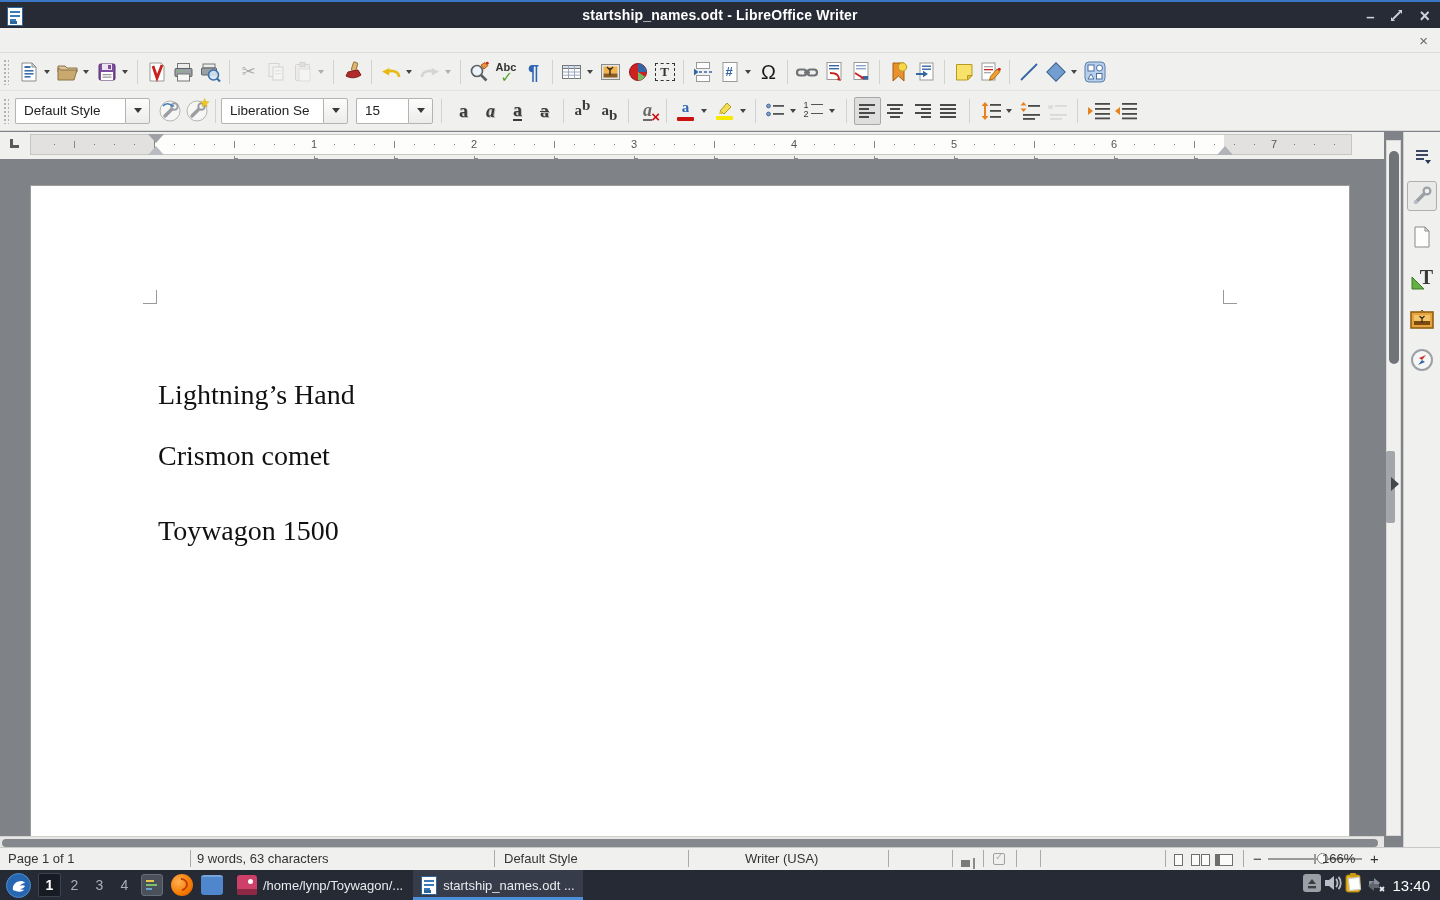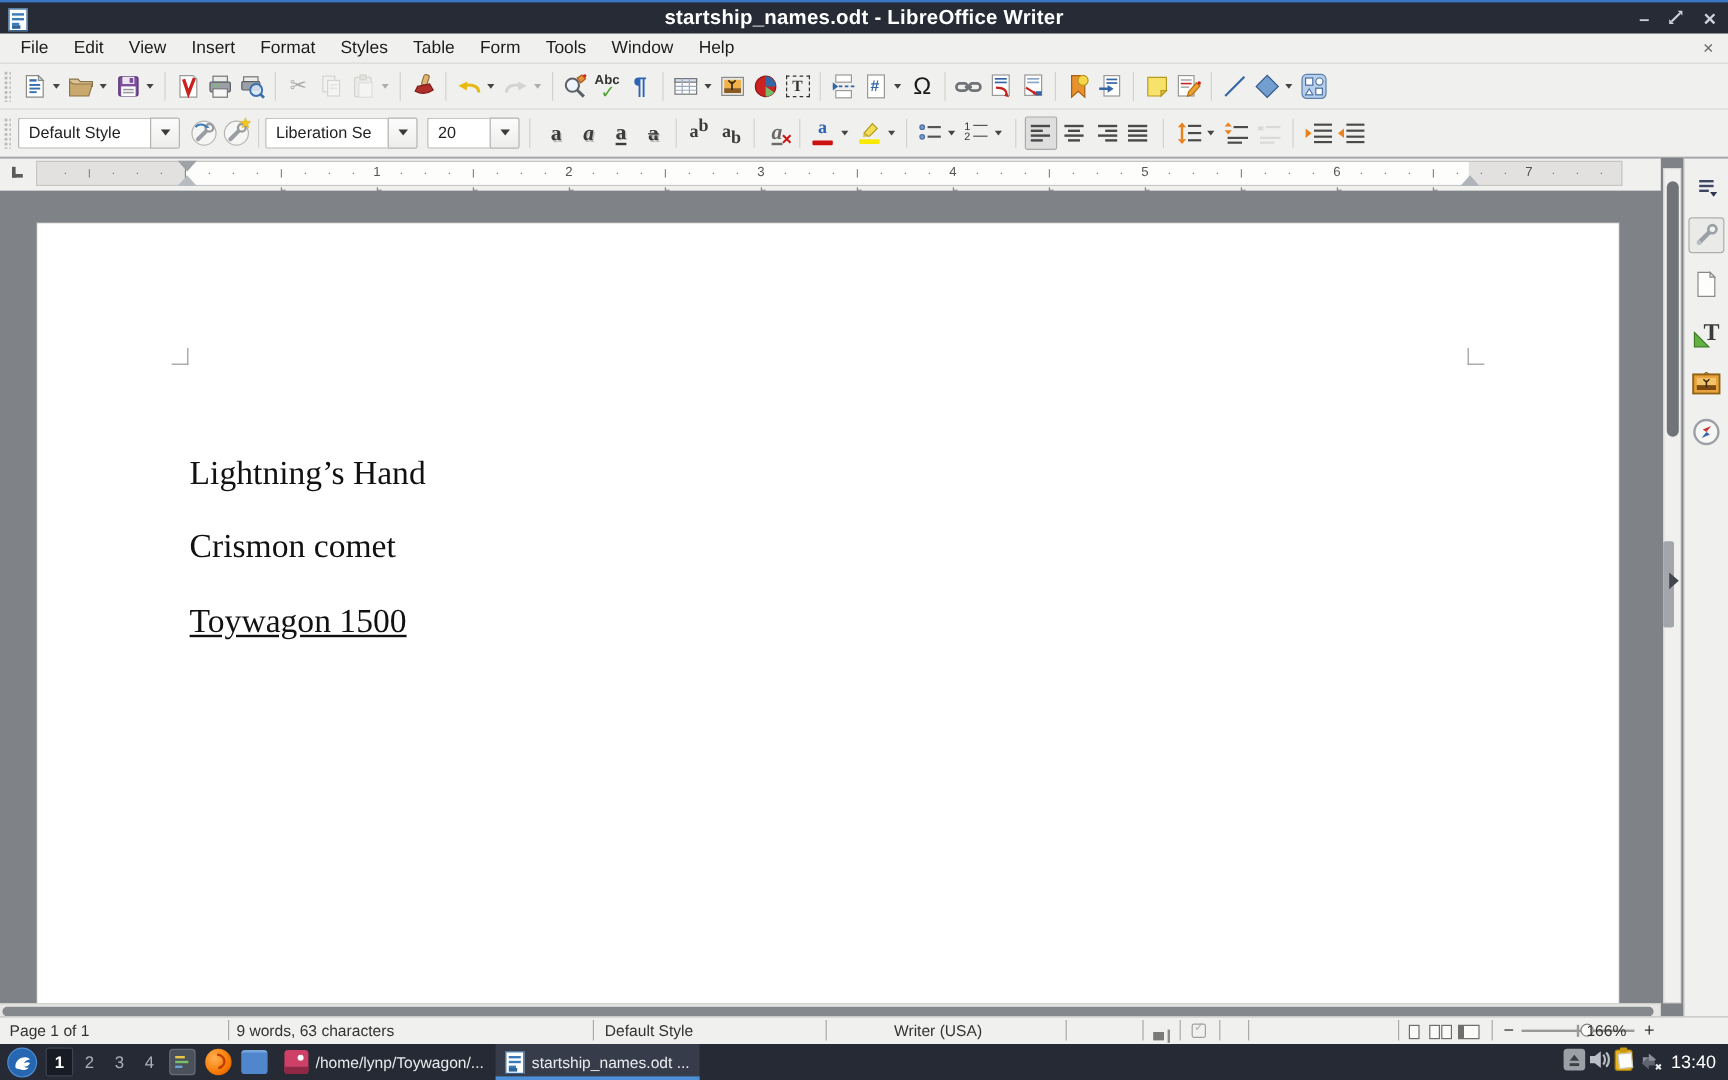--- a/index.html
+++ b/index.html
@@ -2,21 +2,21 @@
 <html><head>
 <meta charset="utf-8">
 <style>
   * { margin:0; padding:0; box-sizing:border-box; }
   html,body { width:1440px; height:900px; overflow:hidden; }
   body { font-family:"Liberation Sans","DejaVu Sans",sans-serif; background:#7f8286; position:relative; }
 
   
   .titlebar { position:absolute; left:0; top:0; width:1440px; height:28px; background:#262b36; border-top:2px solid #3a76c4; display:flex; align-items:center; }
   .titlebar .appicon { position:absolute; left:7px; top:5px; }
-  .titlebar .title { width:100%; text-align:center; color:#fff; font-size:17px; font-weight:bold; letter-spacing:.2px; }
+  .titlebar .title { width:100%; text-align:center; color:#fff; font-size:14px; font-weight:bold; letter-spacing:.2px; }
   .winctl { position:absolute; right:10px; top:0; height:28px; display:flex; align-items:center; gap:16px; }
   .winctl span { color:#cdd2da; font-size:15px; font-weight:bold; line-height:1; cursor:default; }
 
   
   .docicon { display:inline-block; width:16px; height:19px; background:#fff; border:1px solid #2f6699; position:relative; }
   .docicon i { position:absolute; left:2px; right:2px; height:2px; background:#3a7ab8; }
   .docicon i:nth-child(1){top:3px;} .docicon i:nth-child(2){top:7px;} .docicon i:nth-child(3){top:11px; right:6px;}
   .docicon em { position:absolute; left:2px; bottom:1px; width:7px; height:3px; background:#2f6699; }
 
   
@@ -137,33 +137,20 @@
     <span><svg width="13" height="13" viewBox="0 0 13 13">
           <path d="M8 1h4v4z" fill="#cdd2da"></path>
           <path d="M5 12H1V8z" fill="#cdd2da"></path>
           <line x1="3" y1="10" x2="10" y2="3" stroke="#cdd2da" stroke-width="1.8"></line>
         </svg></span>
     <span style="font-size:18px;">×</span>
   </div>
 </div>
 
 <div class="menubar">
-  <span style="display:flex;">
-      <span class="menuitem">File</span>
-      <span class="menuitem">Edit</span>
-      <span class="menuitem">View</span>
-      <span class="menuitem">Insert</span>
-      <span class="menuitem">Format</span>
-      <span class="menuitem">Styles</span>
-      <span class="menuitem">Table</span>
-      <span class="menuitem">Form</span>
-      <span class="menuitem">Tools</span>
-      <span class="menuitem">Window</span>
-      <span class="menuitem">Help</span>
-    </span>
   <span class="menuclose">×</span>
 </div>
 
 <div class="toolbar tb1">
   <div class="grip"></div>
 
   <div class="tbtn">
       <svg width="22" height="22" viewBox="0 0 22 22">
         <path d="M4 2h10l4 4v14H4z" fill="#fff" stroke="#8a8a88"></path>
         <path d="M14 2l4 4h-4z" fill="#cfe0f0" stroke="#8a8a88"></path>
@@ -458,21 +445,21 @@
   <div class="combo" style="margin-right:8px;">
     <div class="field" style="width:102px;">
         <span>Liberation Se</span>
       </div>
     <div class="btn">
         <b></b>
       </div>
   </div>
   <div class="combo">
     <div class="field" style="width:52px;">
-        <span>20</span>
+        <span>15</span>
       </div>
     <div class="btn">
         <b></b>
       </div>
   </div>
 
   <div class="sep" style="margin:0 8px;"></div>
   <div class="tbtn">
       <span class="lt" style="font-weight:900; text-shadow:1px 1px 0 #bbb;">a</span>
     </div>
@@ -715,21 +702,21 @@
     </div>
 </div>
 
 <div class="docarea">
   <div class="page">
     <div class="crop tl"></div>
     <div class="crop tr"></div>
     <div>
         <div class="docline" style="top: 193px;">Lightning’s Hand</div>
         <div class="docline" style="top: 254px;">Crismon comet</div>
-        <div class="docline" style="top: 317px; text-decoration: underline;">Toywagon 1500</div>
+        <div class="docline" style="top: 329px;">Toywagon 1500</div>
       </div>
   </div>
 </div>
 
 <div class="vscroll">
     <div class="vthumb" style="position:absolute;"></div>
   </div>
 <div class="sidegrip"></div>
 <div class="sidearrow"></div>
 <div class="hscroll">

